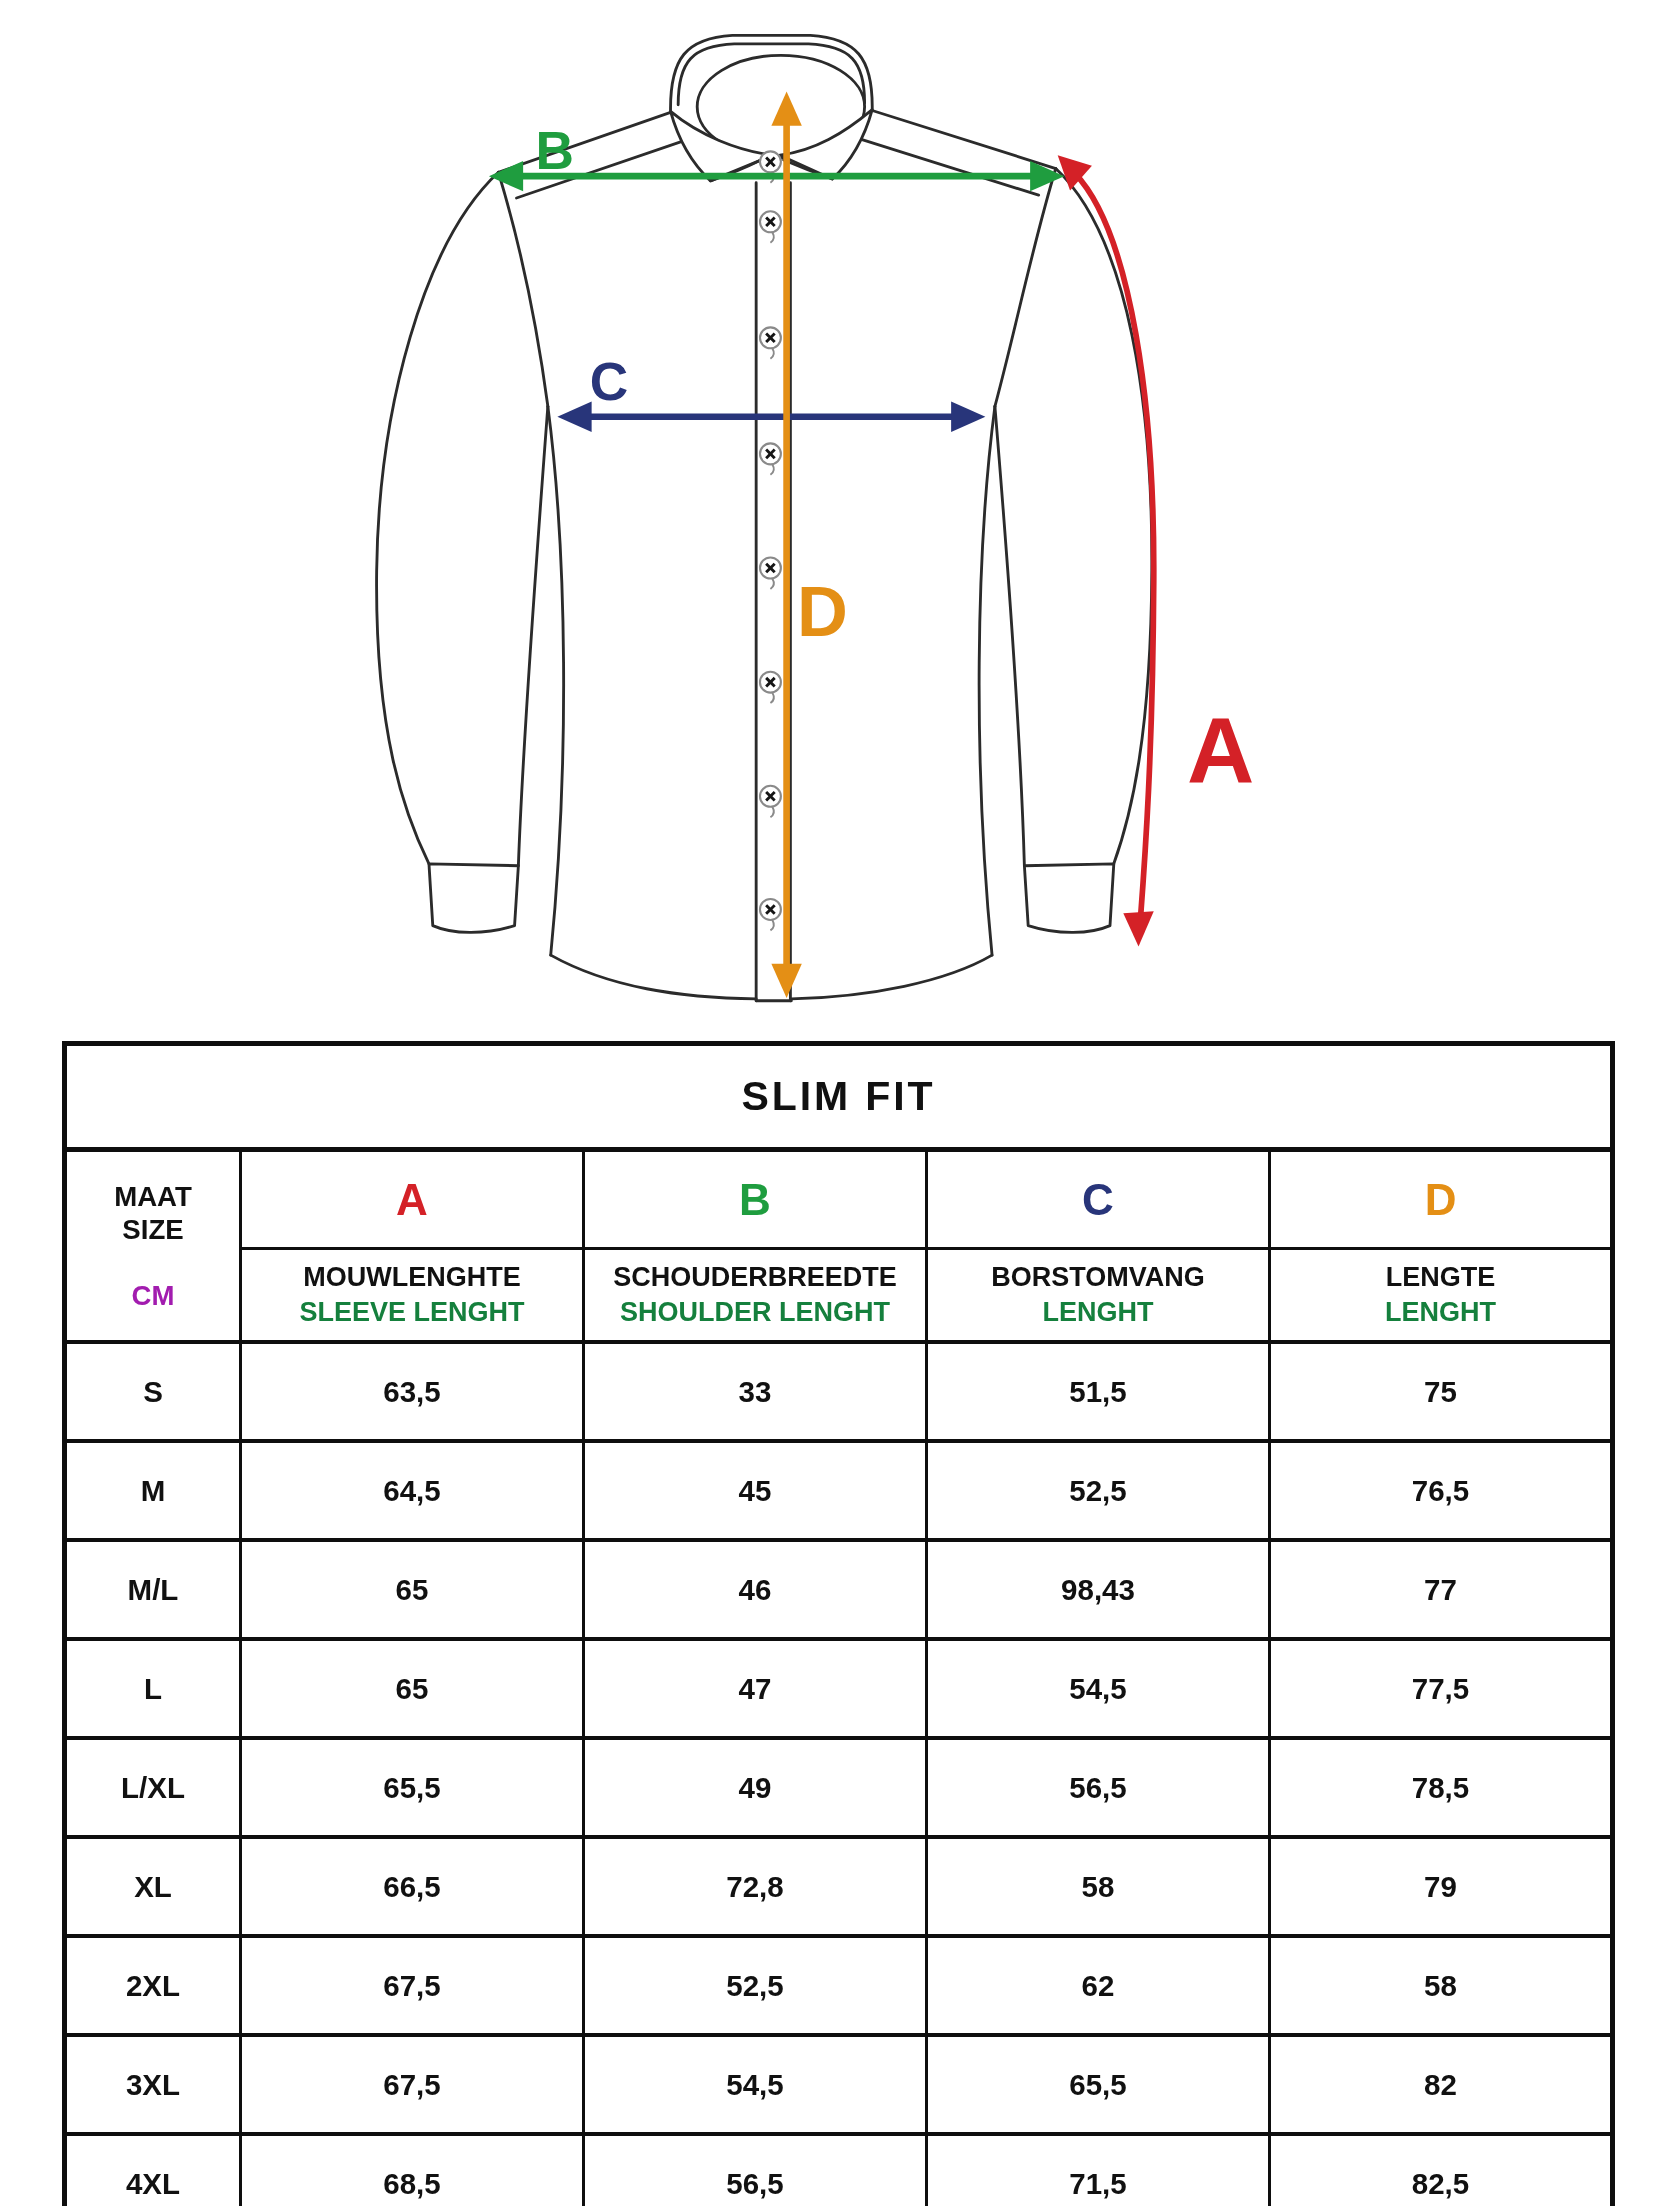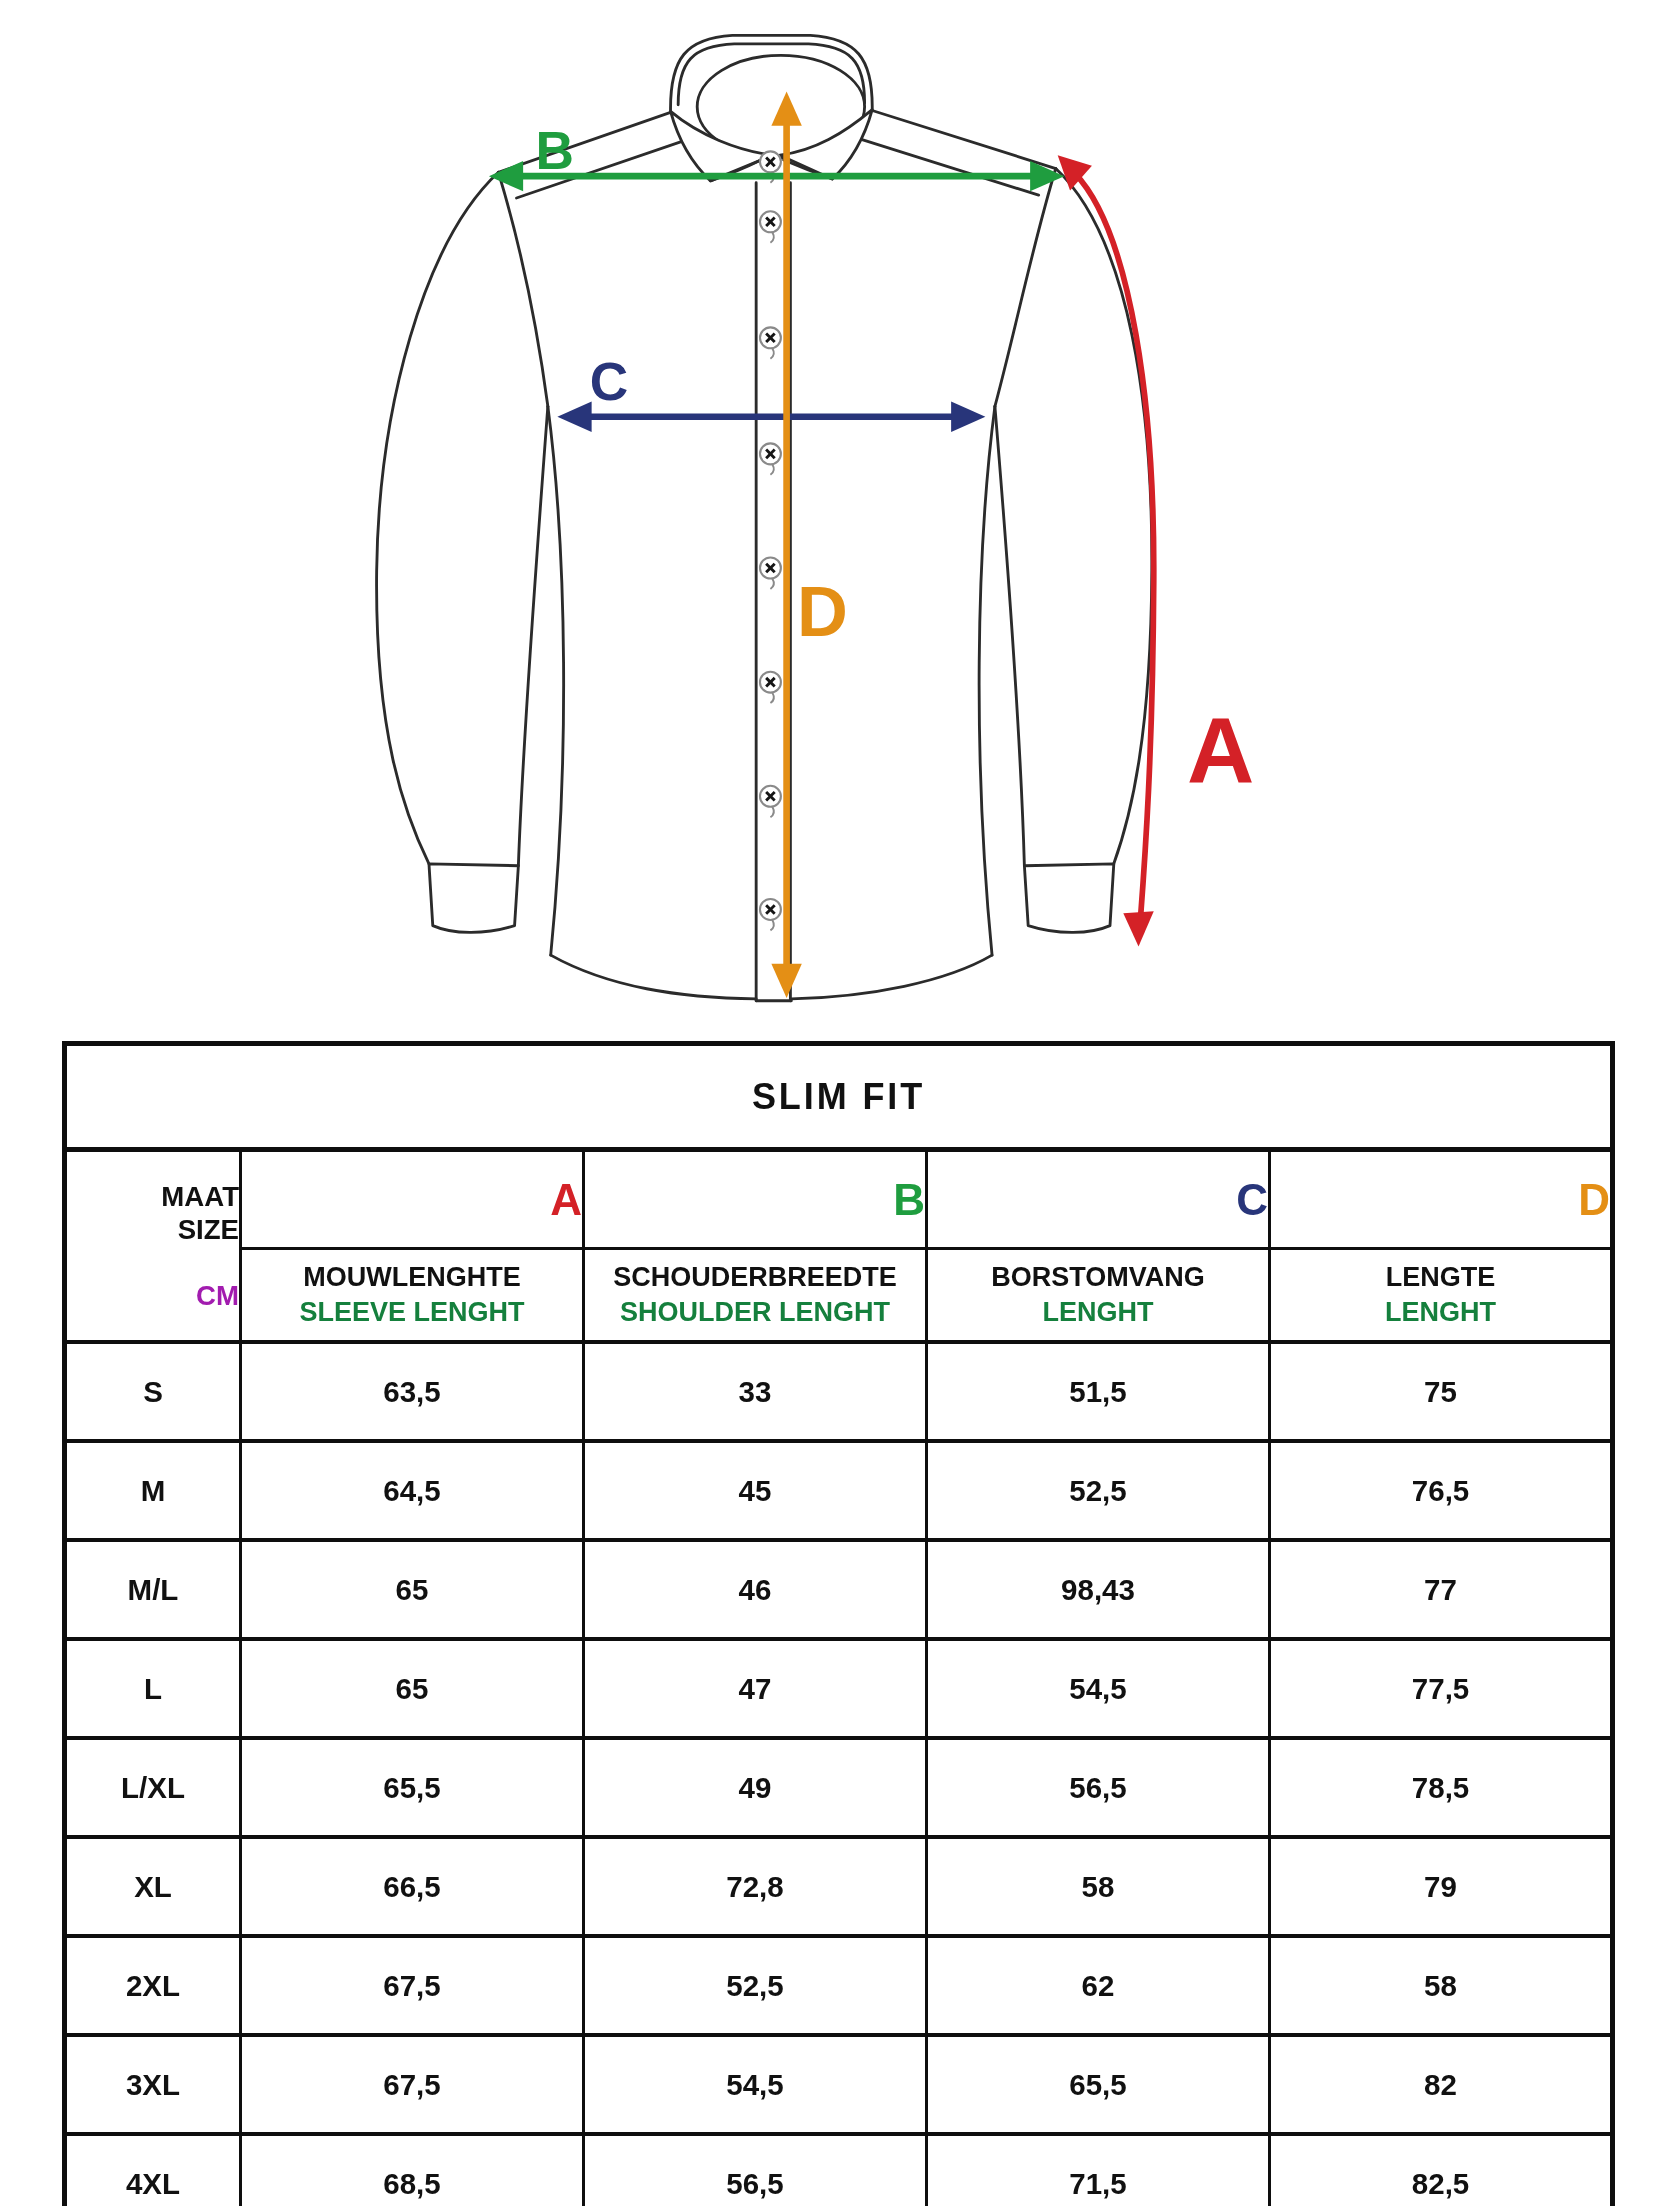--- a/index.html
+++ b/index.html
@@ -13,22 +13,22 @@
 
   .size-table{
     position:absolute;left:62px;top:1041px;width:1552px;
     border-collapse:collapse;table-layout:fixed;
     color:#111;text-align:center;
   }
   .size-table td,.size-table th{
     border:3.8px solid #0e0e0e;padding:0;vertical-align:middle;text-align:center;
   }
   .size-table{border:5.7px solid #0e0e0e;}
-  .row-title th{height:101px;font-size:36px;font-weight:700;letter-spacing:2.9px;border-bottom-width:5.7px;}
-  .row-letters th{height:95px;font-size:44px;font-weight:700;text-align:right;}
+  .row-title th{height:101px;font-size:41px;font-weight:700;letter-spacing:2.9px;border-bottom-width:5.7px;}
+  .row-letters th{height:95px;font-size:44px;font-weight:700;}
   .row-names th{height:90px;font-size:27px;font-weight:700;line-height:1.28;border-bottom-width:4.8px;}
   .name-en{color:#15803d;}
   .size-head-cell{font-size:27.6px;font-weight:700;line-height:1.22;}
   .size-head-cell .unit{margin-top:32px;color:#a21caf;}
   .data-row td{height:95px;font-size:29.5px;font-weight:700;border-top-width:4.8px;border-bottom-width:4.8px;}
   .col-size{width:176px;}
   .col-meas{width:343px;}
 </style>
 </head>
 <body>

